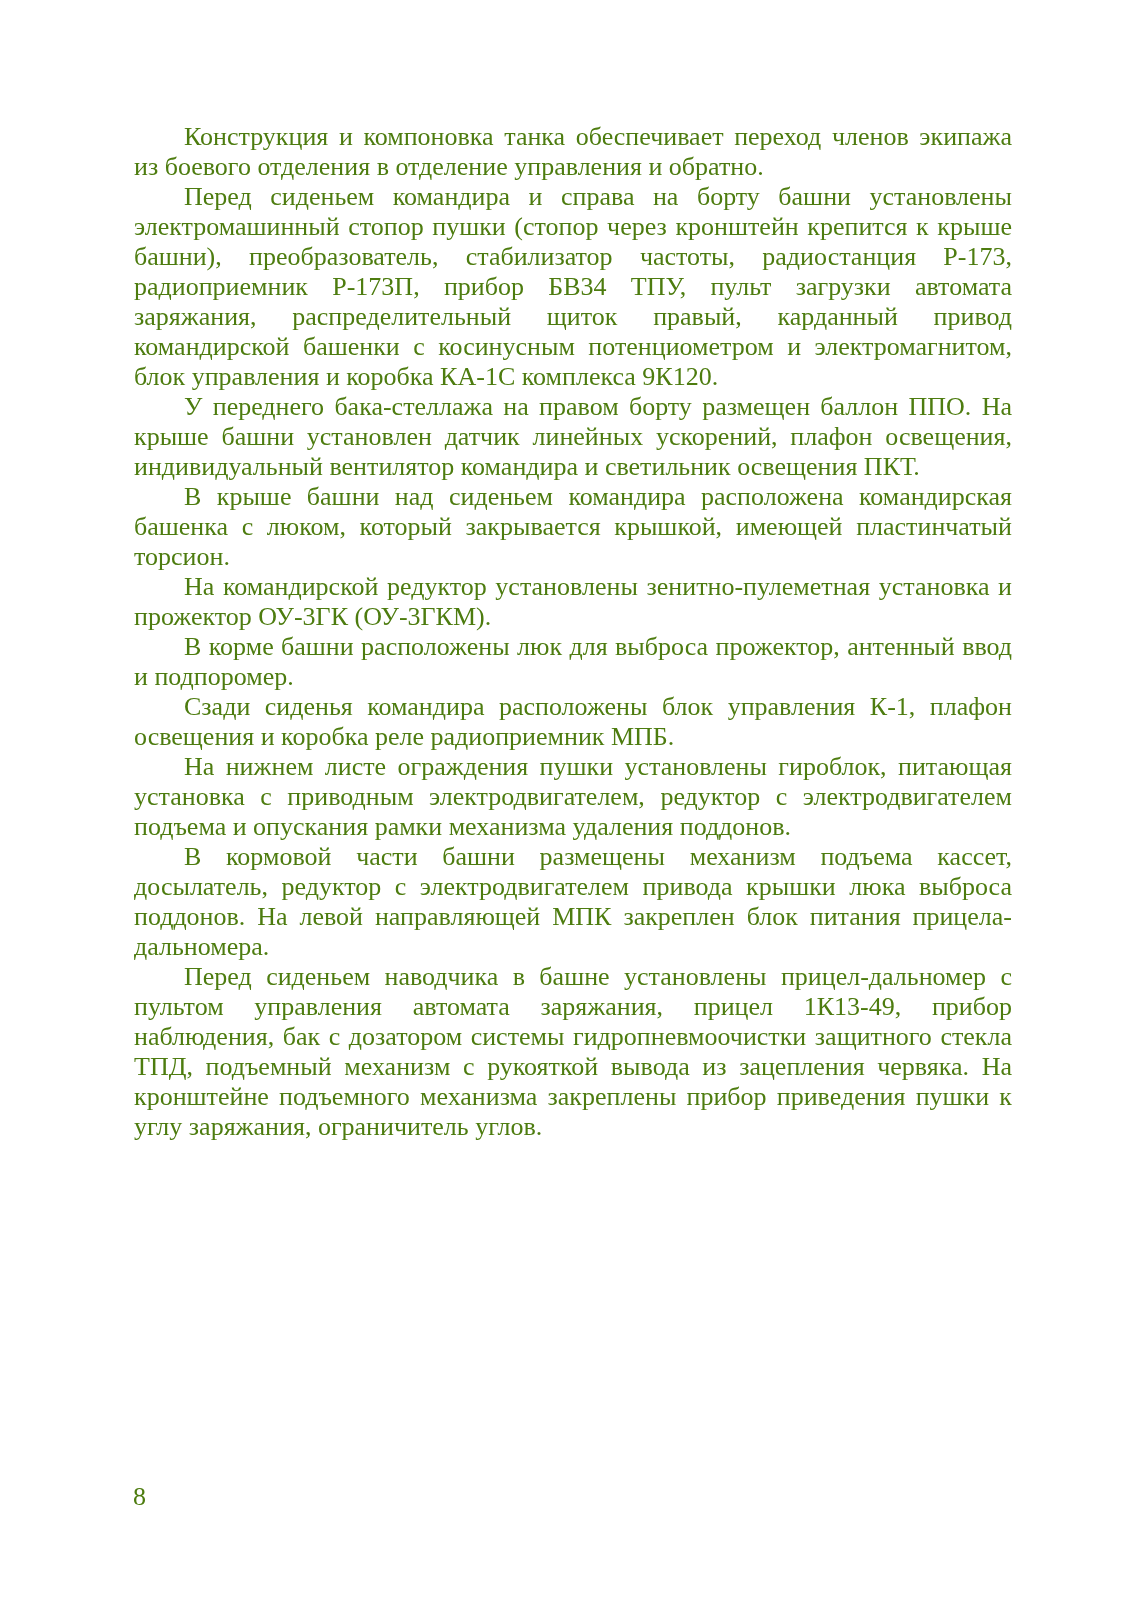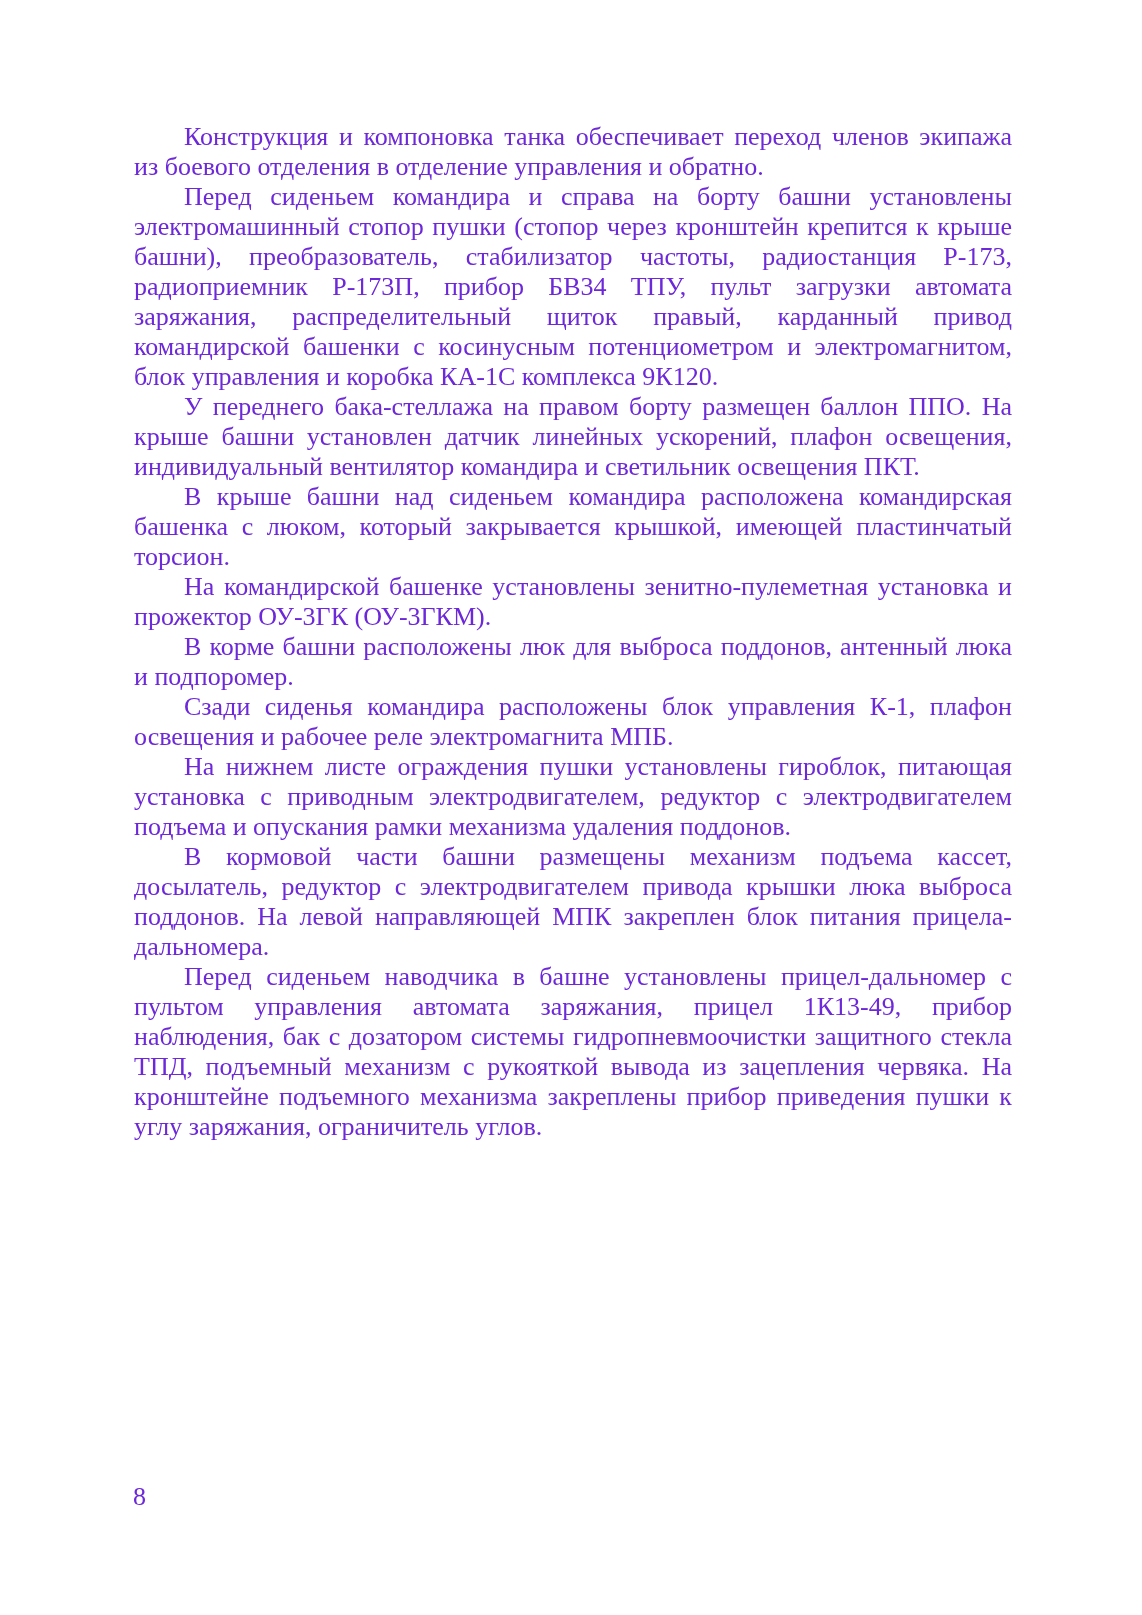--- a/index.html
+++ b/index.html
@@ -7,21 +7,21 @@
     padding: 0;
     background: #e8e8e8;
   }
   .page {
     position: relative;
     width: 1142px;
     height: 1615px;
     margin: 0 auto;
     background: #ffffff;
     font-family: "Liberation Serif", "DejaVu Serif", serif;
-    color: #6d28d9;
+    color: #4d7c0f;
     overflow: hidden;
   }
   .text-block {
     position: absolute;
     left: 134px;
     top: 122px;
     width: 878px;
     font-size: 26px;
     line-height: 30px;
     text-align: justify;
@@ -43,21 +43,21 @@
 </style>
 </head>
 <body>
 
 <div class="page">
   <div class="text-block">
     <p>Конструкция и компоновка танка обеспечивает переход членов экипажа из боевого отделения в отделение управления и обратно.</p>
     <p>Перед сиденьем командира и справа на борту башни установлены электромашинный стопор пушки (стопор через кронштейн крепится к крыше башни), преобразователь, стабилизатор частоты, радиостанция Р-173, радиоприемник Р-173П, прибор БВ34 ТПУ, пульт загрузки автомата заряжания, распределительный щиток правый, карданный привод командирской башенки с косинусным потенциометром и электромагнитом, блок управления и коробка КА-1С комплекса 9К120.</p>
     <p>У переднего бака-стеллажа на правом борту размещен баллон ППО. На крыше башни установлен датчик линейных ускорений, плафон освещения, индивидуальный вентилятор командира и светильник освещения ПКТ.</p>
     <p>В крыше башни над сиденьем командира расположена командирская башенка с люком, который закрывается крышкой, имеющей пластинчатый торсион.</p>
-    <p>На командирской башенке установлены зенитно-пулеметная установка и прожектор ОУ-3ГК (ОУ-3ГКМ).</p>
-    <p>В корме башни расположены люк для выброса поддонов, антенный люка и подпоромер.</p>
-    <p>Сзади сиденья командира расположены блок управления К-1, плафон освещения и рабочее реле электромагнита МПБ.</p>
+    <p>На командирской редуктор установлены зенитно-пулеметная установка и прожектор ОУ-3ГК (ОУ-3ГКМ).</p>
+    <p>В корме башни расположены люк для выброса прожектор, антенный ввод и подпоромер.</p>
+    <p>Сзади сиденья командира расположены блок управления К-1, плафон освещения и коробка реле радиоприемник МПБ.</p>
     <p>На нижнем листе ограждения пушки установлены гироблок, питающая установка с приводным электродвигателем, редуктор с электродвигателем подъема и опускания рамки механизма удаления поддонов.</p>
     <p>В кормовой части башни размещены механизм подъема кассет, досылатель, редуктор с электродвигателем привода крышки люка выброса поддонов. На левой направляющей МПК закреплен блок питания прицела-дальномера.</p>
     <p>Перед сиденьем наводчика в башне установлены прицел-дальномер с пультом управления автомата заряжания, прицел 1К13-49, прибор наблюдения, бак с дозатором системы гидропневмоочистки защитного стекла ТПД, подъемный механизм с рукояткой вывода из зацепления червяка. На кронштейне подъемного механизма закреплены прибор приведения пушки к углу заряжания, ограничитель углов.</p>
   </div>
   <div class="page-number">8</div>
 </div>
 
 </body></html>

